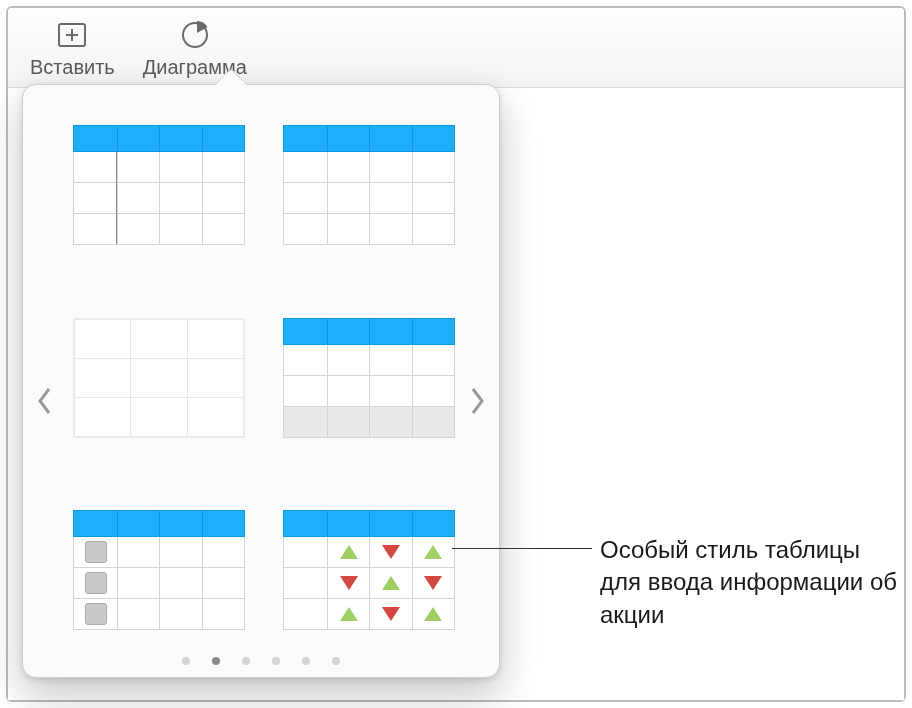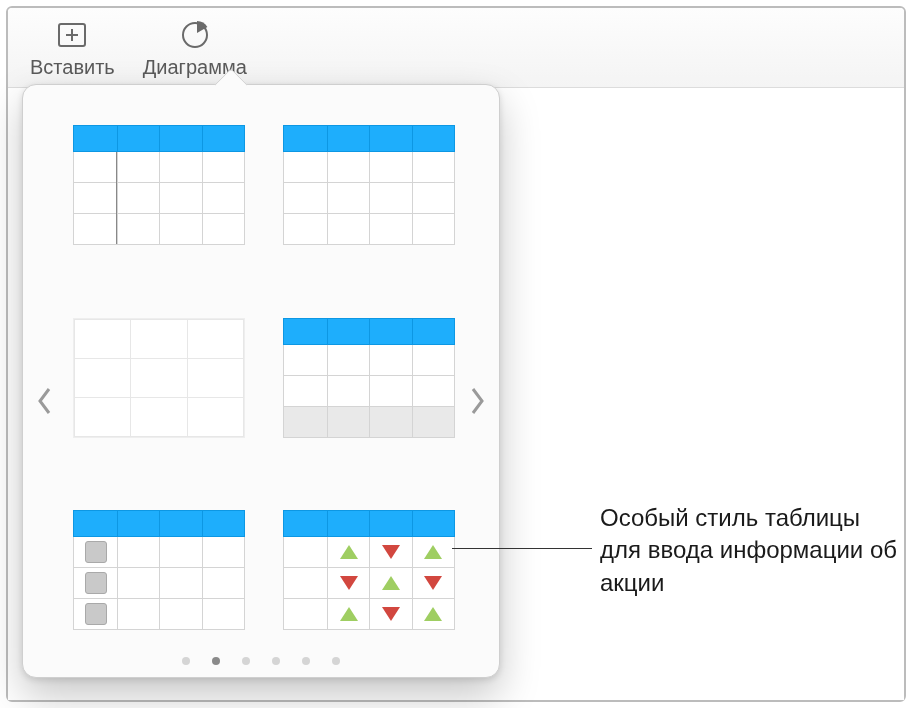--- a/index.html
+++ b/index.html
@@ -141,21 +141,21 @@
   .callout-line {
     position:absolute;
     top: 548px;
     left: 452px;
     width: 140px;
     height: 0;
     border-top: 1.5px solid #333;
   }
   .callout-text {
     position:absolute;
-    top: 502px;
+    top: 534px;
     left: 600px;
     font-size: 24px;
     line-height: 1.35;
     color:#1a1a1a;
     width: 300px;
   }
   
   .col-narrow { width:44px; }
 </style>
 </head>

